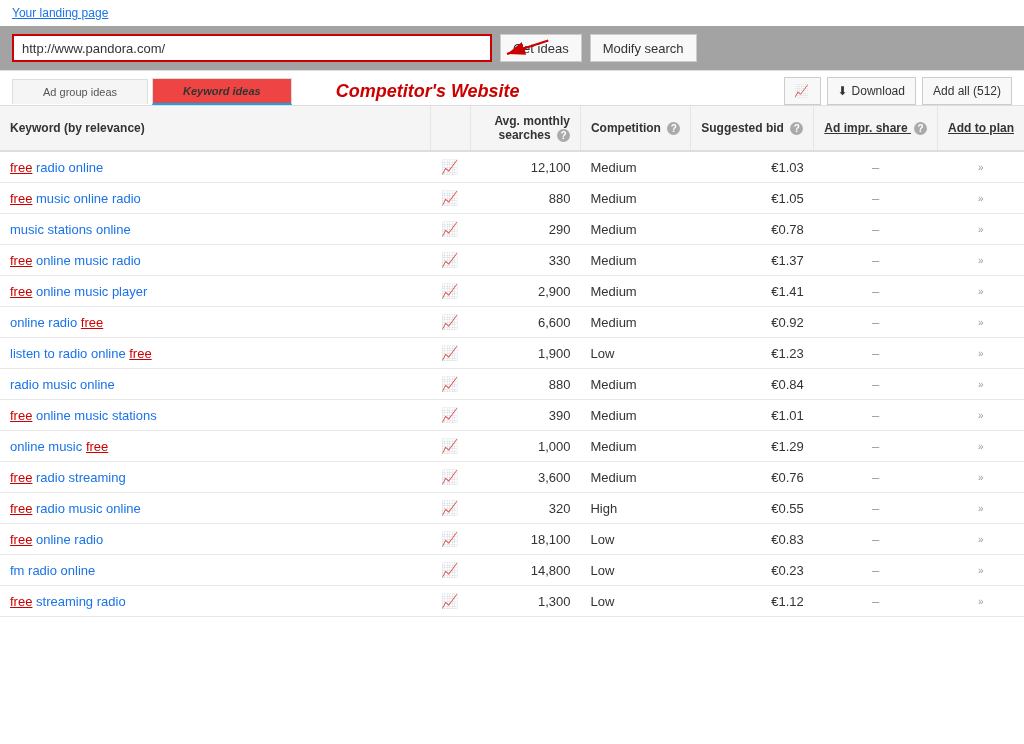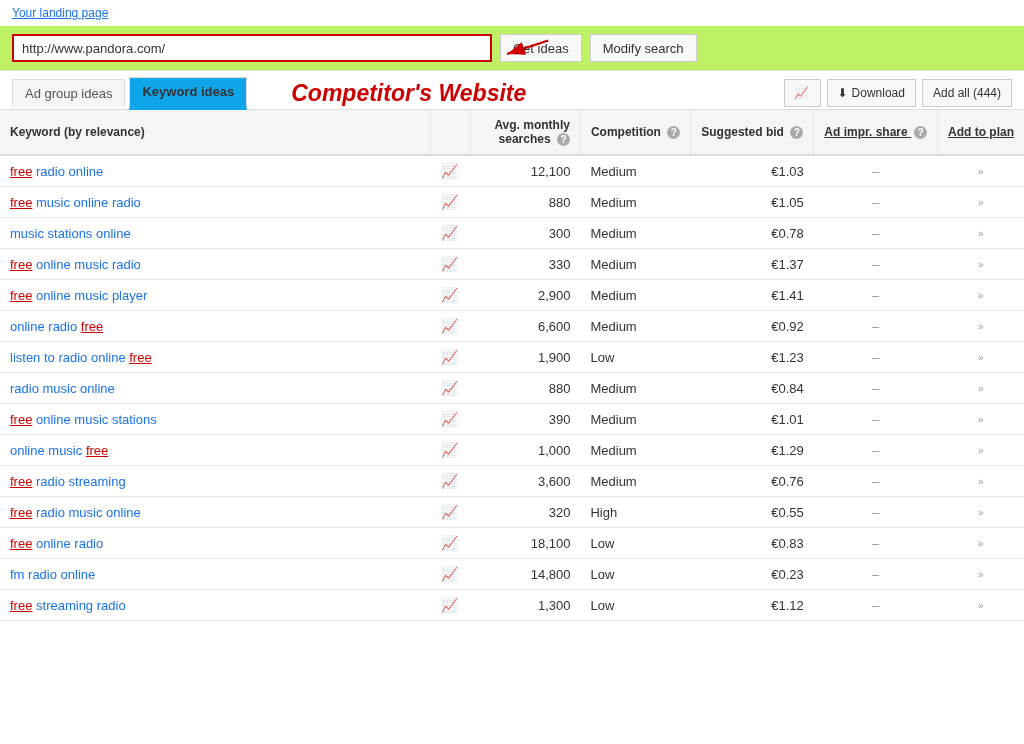--- a/index.html
+++ b/index.html
@@ -1,38 +1,38 @@
 <!DOCTYPE html>
 <html><head>
   <meta charset="utf-8">
   <style>
     * { box-sizing: border-box; margin: 0; padding: 0; }
     body { font-family: Arial, sans-serif; font-size: 13px; background: #fff; color: #333; }
 
-    .top-bar { padding: 8px 12px; background: #bef264; border-bottom: 1px solid #ddd; display: flex; align-items: center; gap: 8px; }
+    .top-bar { padding: 8px 12px; background: #a3a3a3; border-bottom: 1px solid #ddd; display: flex; align-items: center; gap: 8px; }
     .url-input-wrapper { position: relative; display: inline-block; }
     .url-input {
       width: 480px; height: 28px; border: 2px solid #cc0000; padding: 0 8px;
       font-size: 13px; color: #333; outline: none;
     }
     .red-arrow {
       position: absolute; top: -4px; right: -60px;
       width: 60px; height: 36px;
     }
     .btn {
       height: 28px; padding: 0 12px; border: 1px solid #ccc; background: #f8f8f8;
       font-size: 13px; cursor: pointer; color: #333;
     }
 
     .tabs-bar { display: flex; align-items: center; padding: 6px 12px 0; border-bottom: 1px solid #ddd; background: #fff; gap: 4px; }
-    .tab { padding: 6px 12px; border: 1px solid #ddd; border-bottom: none; background: #f5f5f5; cursor: pointer; font-size: 13px; color: #555; }
-    .tab.active { background: #0ea5e9; border-bottom: 5px solid #0ea5e9; font-weight: bold; color: #333; margin-bottom: -1px; }
+    .tab { padding: 6px 30px; border: 1px solid #ddd; border-bottom: none; background: #f5f5f5; cursor: pointer; font-size: 11px; color: #555; }
+    .tab.active { background: #ef4444; border-bottom: 2px solid #0ea5e9; font-weight: bold; color: #333; margin-bottom: -1px; font-style: italic; }
 
     .competitor-label {
-      margin-left: 40px; font-size: 23px; font-weight: bold; color: #cc0000;
+      margin-left: 40px; font-size: 18px; font-weight: bold; color: #cc0000;
       font-style: italic;
     }
 
     .toolbar-right { margin-left: auto; display: flex; align-items: center; gap: 6px; }
     .icon-btn { height: 28px; padding: 0 10px; border: 1px solid #ccc; background: #f8f8f8; font-size: 12px; cursor: pointer; color: #333; display: flex; align-items: center; gap: 4px; }
 
     .table-wrapper { overflow-x: auto; padding: 0; }
     table { width: 100%; border-collapse: collapse; }
     thead tr { background: #f5f5f5; }
     th { padding: 8px 10px; text-align: left; font-size: 12px; font-weight: bold; color: #333; border-bottom: 2px solid #ddd; border-right: 1px solid #e5e5e5; white-space: nowrap; }
@@ -84,21 +84,21 @@
   <span class="competitor-label">Competitor's Website</span>
 
   <div class="toolbar-right">
     <button class="icon-btn">
       <span>📈</span>
     </button>
     <button class="icon-btn">
       <span>⬇</span>
       <span>Download</span>
     </button>
-    <button class="icon-btn">Add all (444)</button>
+    <button class="icon-btn">Add all (512)</button>
   </div>
 </div>
 
 <div class="table-wrapper">
   <table>
     <thead>
       <tr>
         <th>Keyword (by relevance)</th>
         <th style="width:40px;"></th>
         <th class="right" style="width:110px;">
@@ -131,21 +131,21 @@
     <td class="chart-icon" style="text-align:center;">📈</td>
     <td class="num-cell">880</td>
     <td class="comp-cell">Medium</td>
     <td class="bid-cell">€1.05</td>
     <td class="dash-cell">–</td>
     <td class="arrow-cell" style="color:#999;">»</td>
   </tr>
         <tr>
     <td class="keyword-cell">music stations online</td>
     <td class="chart-icon" style="text-align:center;">📈</td>
-    <td class="num-cell">300</td>
+    <td class="num-cell">290</td>
     <td class="comp-cell">Medium</td>
     <td class="bid-cell">€0.78</td>
     <td class="dash-cell">–</td>
     <td class="arrow-cell" style="color:#999;">»</td>
   </tr>
         <tr>
     <td class="keyword-cell"><span class="free">free</span> online music radio</td>
     <td class="chart-icon" style="text-align:center;">📈</td>
     <td class="num-cell">330</td>
     <td class="comp-cell">Medium</td>

